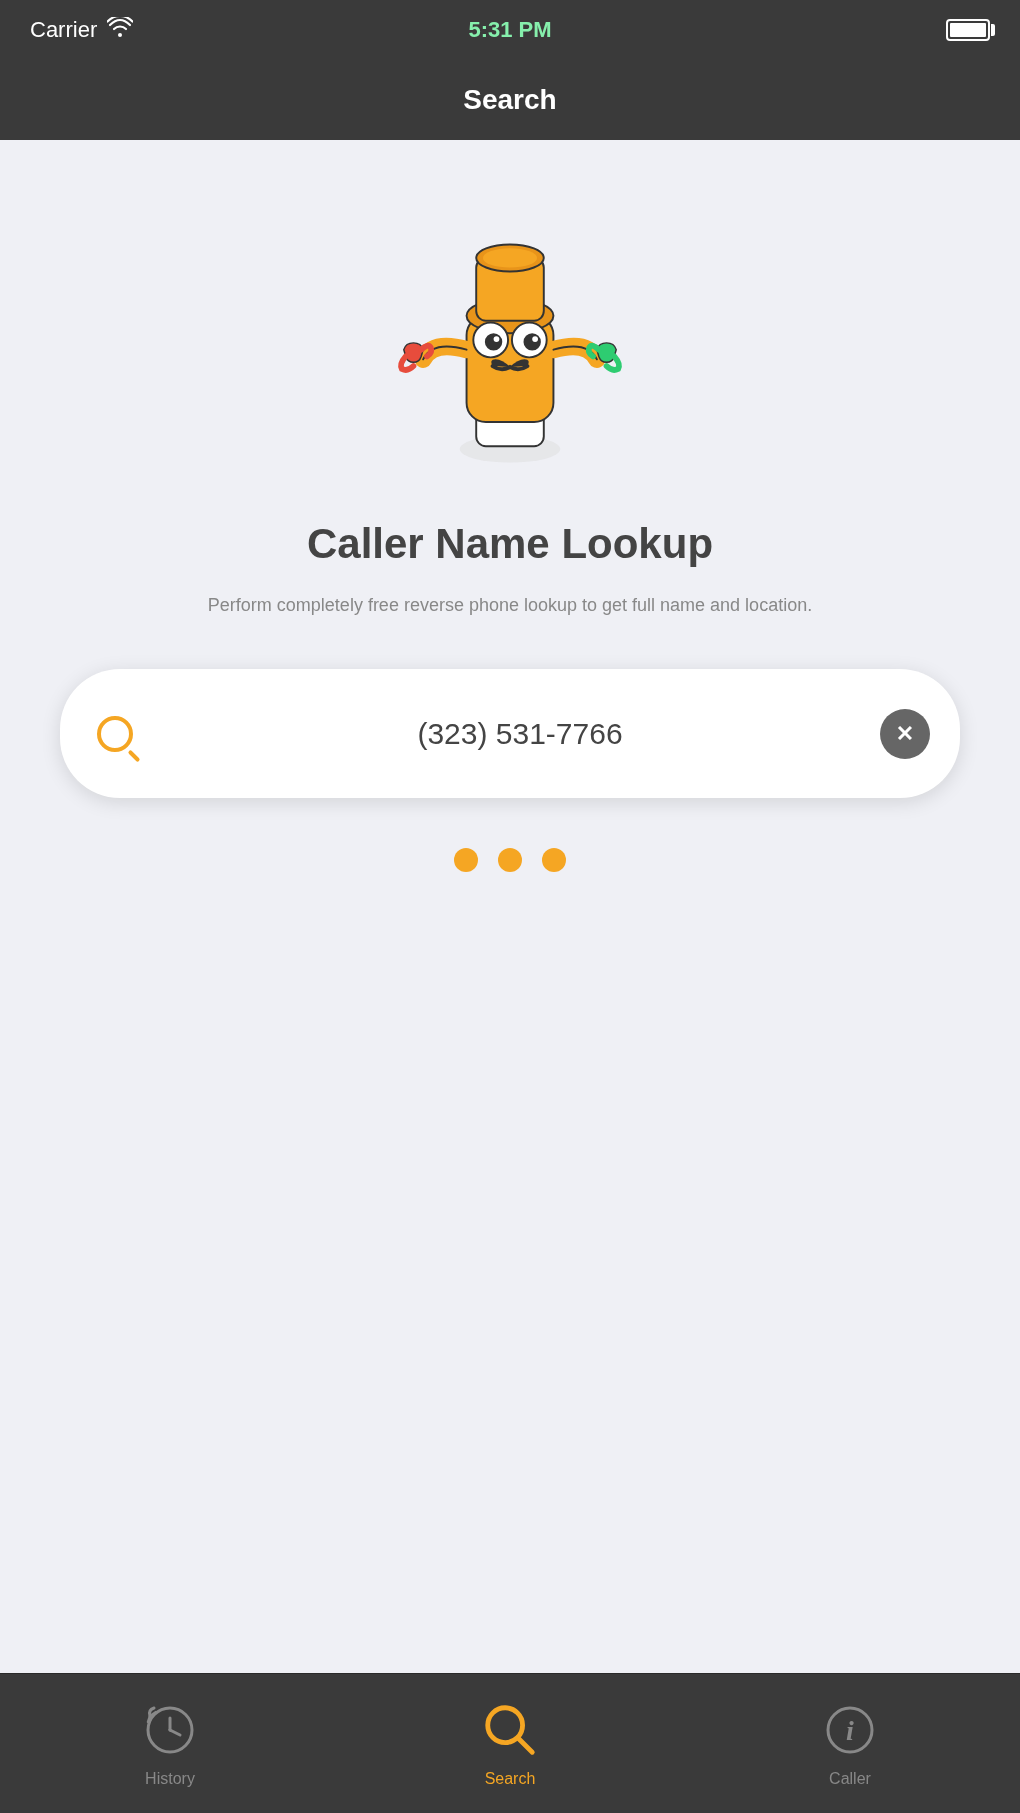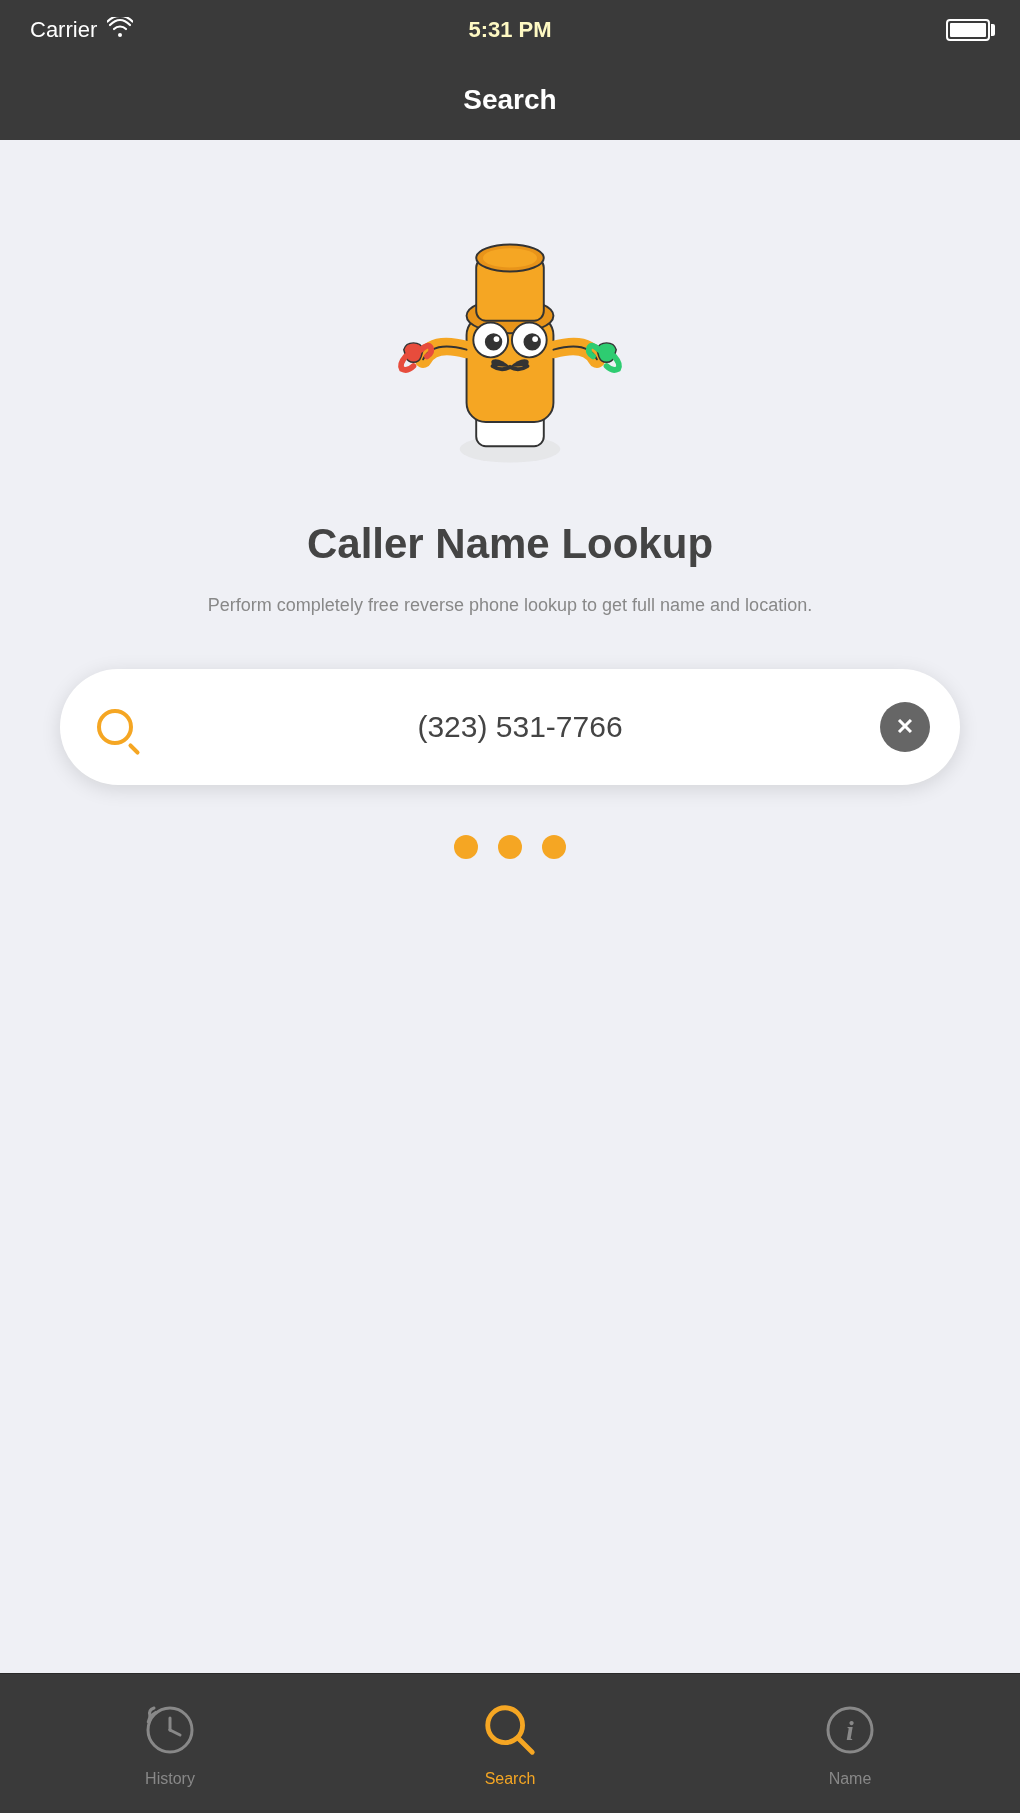--- a/index.html
+++ b/index.html
@@ -26,21 +26,21 @@
     }
     .status-carrier {
       display: flex;
       align-items: center;
       gap: 10px;
       color: white;
       font-size: 22px;
       font-weight: 500;
     }
     .status-time {
-      color: #fef9c3;
+      color: #86efac;
       font-size: 22px;
       font-weight: 600;
       position: absolute;
       left: 50%;
       transform: translateX(-50%);
     }
     .status-battery {
       width: 44px;
       height: 22px;
       border: 2px solid white;
@@ -127,21 +127,21 @@
       max-width: 720px;
       margin-bottom: 50px;
     }
 
     
     .search-bar {
       background: white;
       border-radius: 60px;
       width: 100%;
       max-width: 900px;
-      height: 116px;
+      height: 129px;
       display: flex;
       align-items: center;
       padding: 0 30px;
       box-shadow: 0 4px 20px rgba(0,0,0,0.12);
       margin-bottom: 50px;
     }
     .search-icon-wrap {
       width: 50px;
       height: 50px;
       display: flex;
@@ -365,16 +365,16 @@
     <span class="tab-label active">Search</span>
   </div>
 
   <div class="tab-item">
     <div class="tab-icon">
       <svg width="56" height="56" viewBox="0 0 56 56" fill="none">
         <circle cx="28" cy="28" r="22" stroke="#888" stroke-width="3" fill="none"></circle>
         <text x="28" y="38" text-anchor="middle" fill="#888" font-size="28" font-style="italic" font-weight="bold" font-family="Georgia, serif">i</text>
       </svg>
     </div>
-    <span class="tab-label">Name</span>
+    <span class="tab-label">Caller</span>
   </div>
 
 </div>
 
 </body></html>

